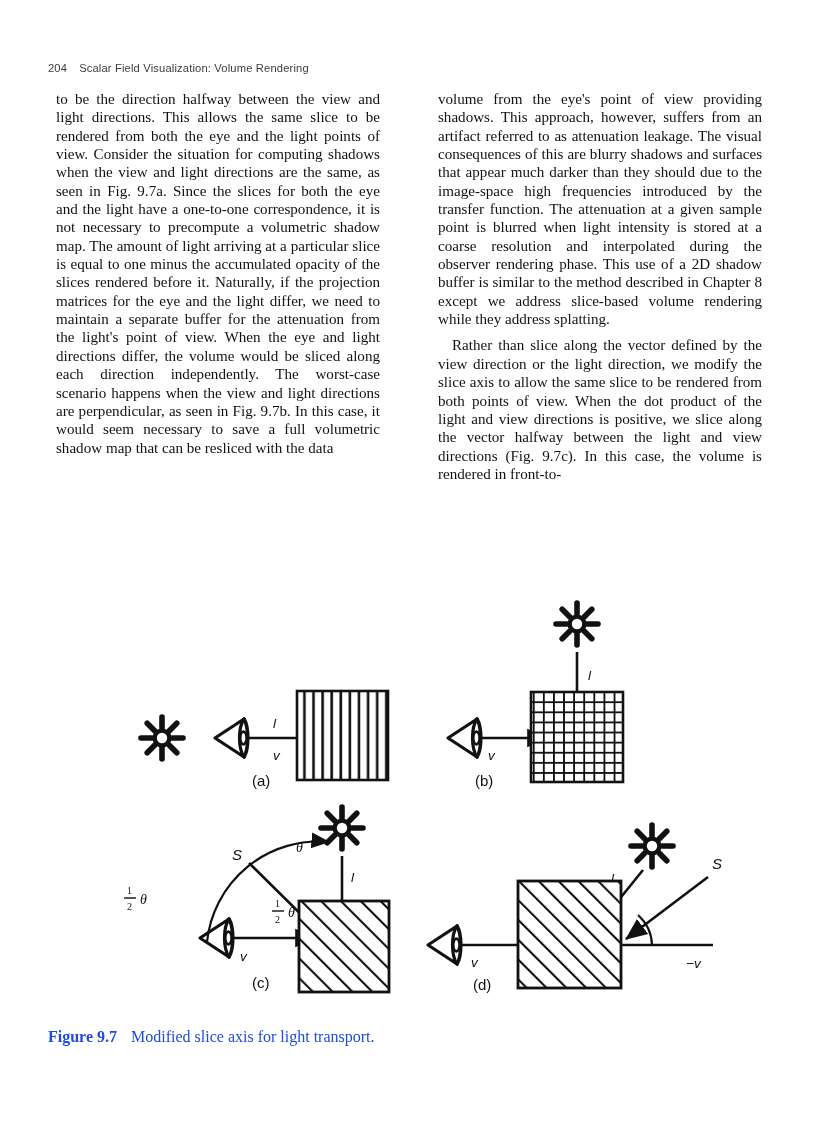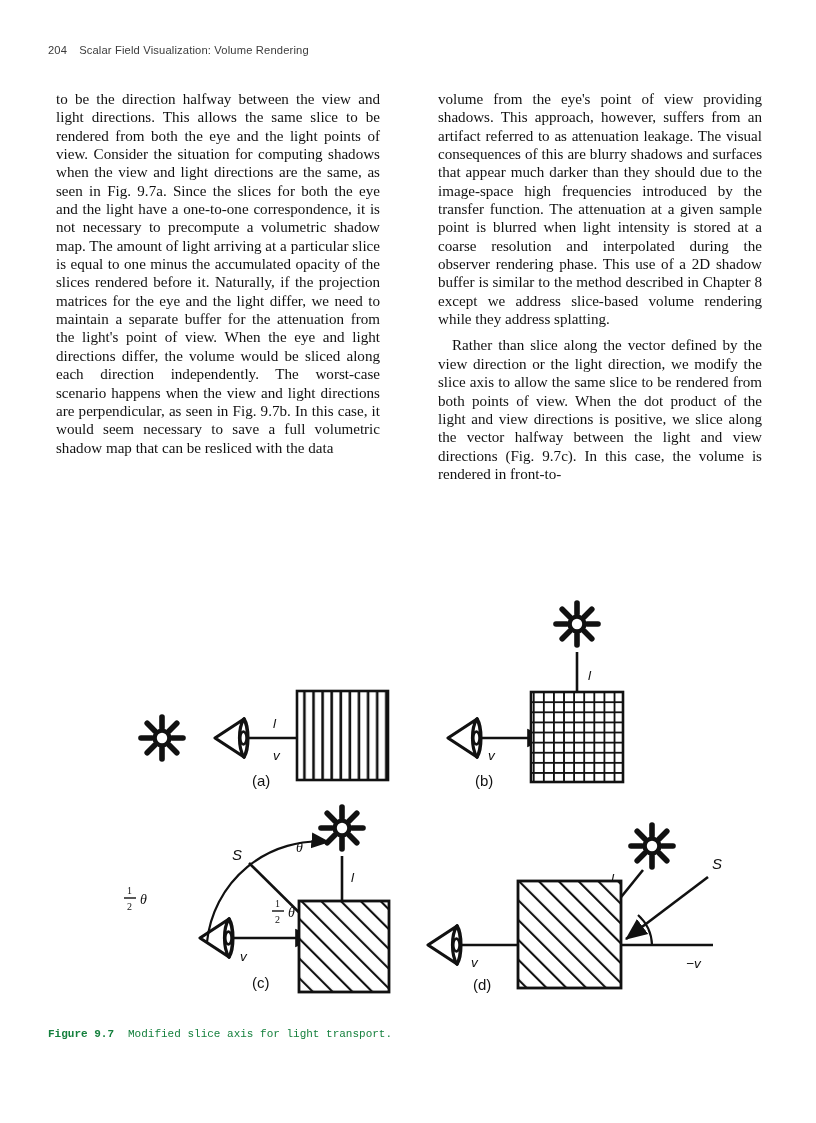--- a/index.html
+++ b/index.html
@@ -5,21 +5,21 @@
   html,body{margin:0;padding:0;background:#ffffff;}
   body{
     width:816px;height:1123px;position:relative;overflow:hidden;
     font-family:"Liberation Serif","DejaVu Serif",serif;
     color:#1a1a1a;
   }
   .page{position:absolute;inset:0;}
 
   
   .runhead{
-    position:absolute;left:48px;top:44px;width:720px;
+    position:absolute;left:48px;top:62px;width:720px;
     font-family:"Liberation Sans","DejaVu Sans",sans-serif;
     font-size:11.2px;color:#3b3b3b;letter-spacing:.15px;
     white-space:nowrap;
   }
   .runhead .folio{margin-right:12px;}
 
   
   .cols{
     position:absolute;left:48px;top:82px;width:722px;
     display:flex;justify-content:space-between;
@@ -36,22 +36,22 @@
   }
   .col p.indent{text-indent:14px;}
 
   
   .figure{position:absolute;left:48px;top:570px;width:722px;height:460px;}
   .figure svg{display:block;}
 
   
   .caption{
     position:absolute;left:48px;top:1028px;width:722px;
-    font-size:11px;color:#15803d;
-    font-family:Liberation Mono, monospace;
+    font-size:16px;color:#1d4ed8;
+    font-family:Liberation Serif, serif;
   }
   .caption b{font-weight:bold;}
   .caption .gap{display:inline-block;width:14px;}
 </style>
 </head>
 <body>
 
 <div class="page">
 
   <div class="runhead">

